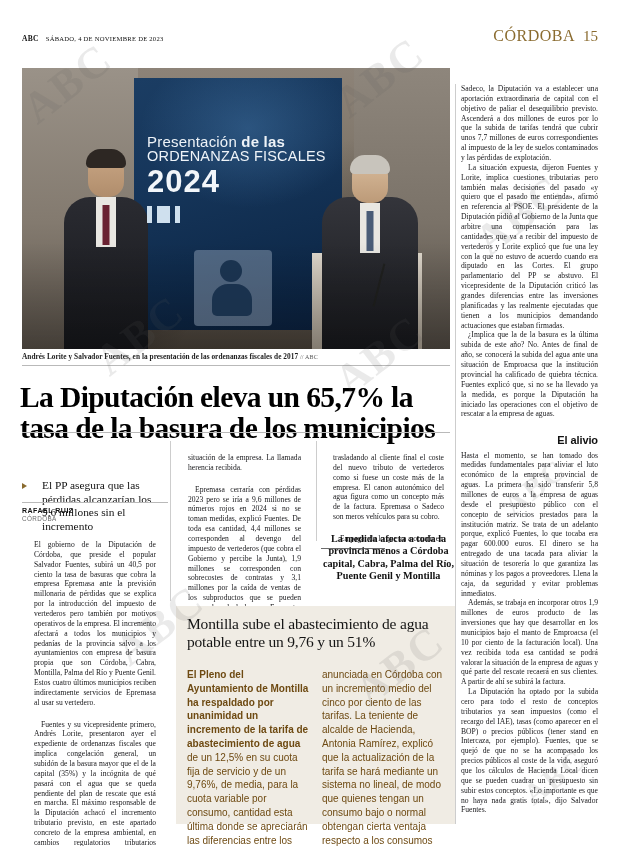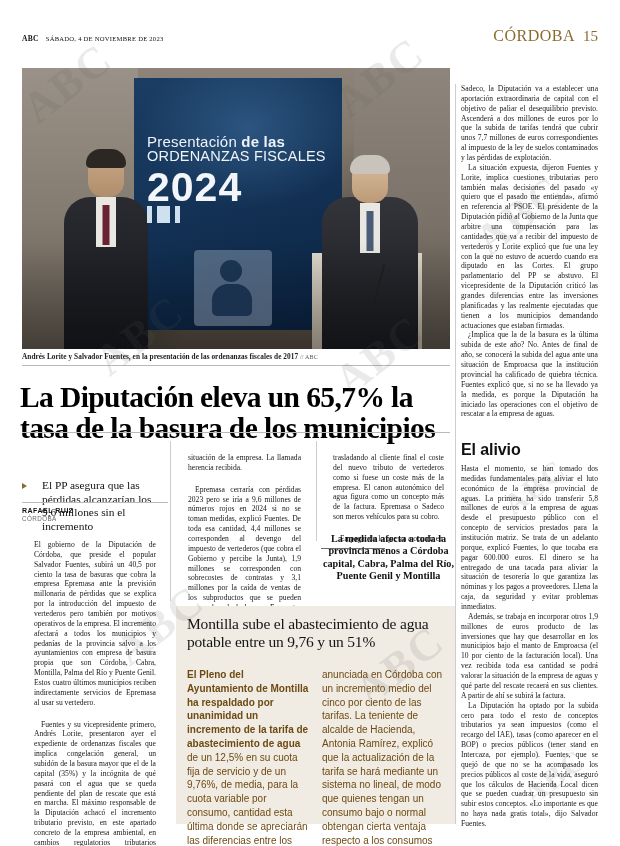--- a/index.html
+++ b/index.html
@@ -137,21 +137,21 @@
   }
   .scr-line1 b { font-weight: bold; }
   .scr-line2 {
     top: 70px;
     font-size: 14.5px;
     font-weight: normal;
     letter-spacing: 0.2px;
   }
   .scr-year {
     top: 86px;
-    font-size: 41px;
+    font-size: 31px;
     font-weight: bold;
     letter-spacing: 1px;
     color: #f2f6fa;
   }
   .scr-logo {
     position: absolute;
     left: 13px;
     top: 128px;
     z-index: 2;
     display: flex;
@@ -445,28 +445,28 @@
     width: 137px;
     font-family: "Liberation Serif", serif;
     font-size: 7.6px;
     line-height: 1.30;
     text-align: justify;
     color: #17171a;
   }
   .side p { margin: 0; text-indent: 7px; }
   .side p.first { text-indent: 0; }
   .side h3 {
-    margin: 21px 0 3px 0;
+    margin: 14px 0 3px 0;
     font-family: "Liberation Sans", sans-serif;
-    font-size: 16px;
+    font-size: 11px;
     font-weight: bold;
     letter-spacing: -0.1px;
     color: #111;
     text-indent: 0;
-    text-align: left;
+    text-align: right;
   }
 </style>
 </head>
 <body>
 
 <div class="masthead">
   <div class="mh-left">
     <span class="mh-abc">ABC</span>
     <span class="mh-date">SÁBADO, 4 DE NOVIEMBRE DE 2023</span>
   </div>

